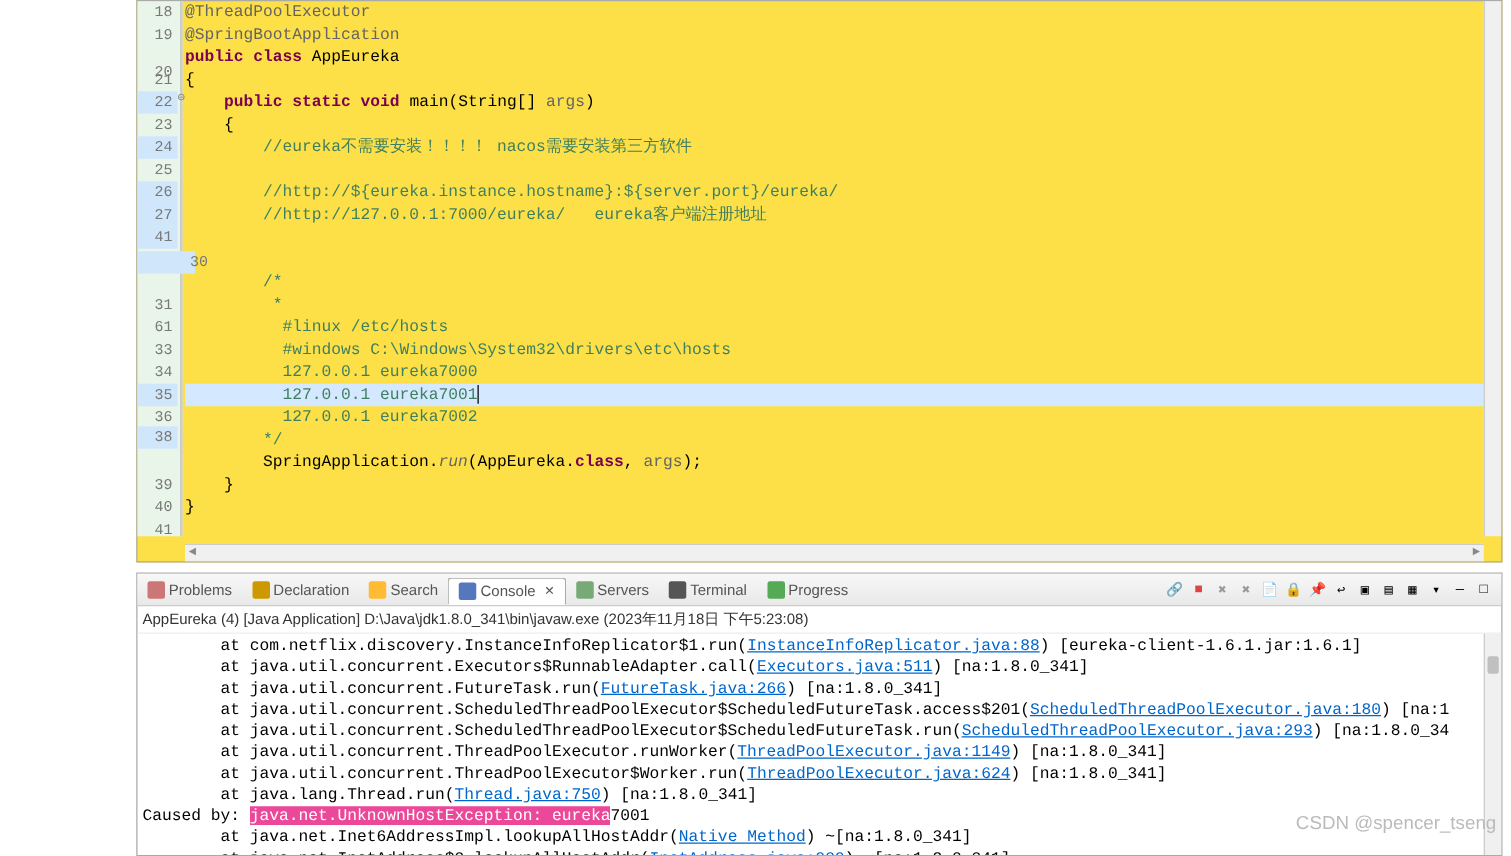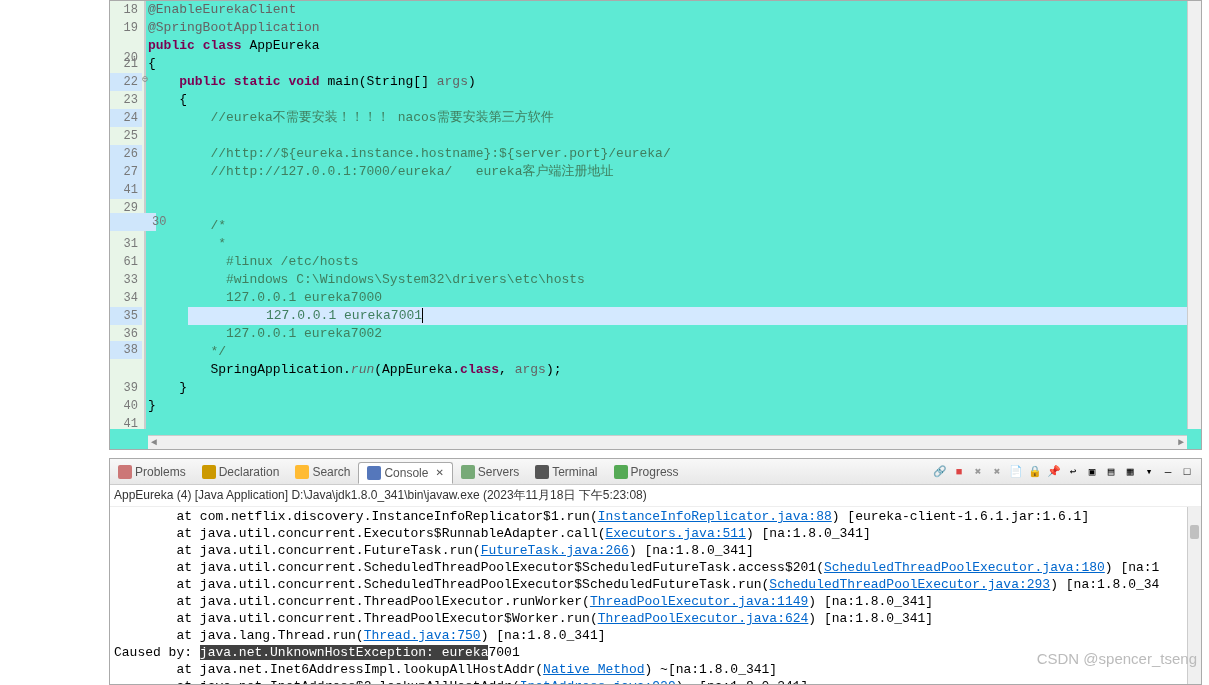--- a/index.html
+++ b/index.html
@@ -1,44 +1,44 @@
 <!DOCTYPE html>
 <html><head>
 <meta charset="utf-8">
 <style>
 * { margin: 0; padding: 0; box-sizing: border-box; }
 body { font-family: Consolas, 'Courier New', monospace; font-size: 13px; background: #fff; overflow: hidden; width: 1209px; height: 685px; }
-.editor-pane { position: absolute; top: 0; left: 109px; right: 7px; height: 450px; background: #5eead4; border: 1px solid #aaa; }
+.editor-pane { position: absolute; top: 0; left: 109px; right: 7px; height: 450px; background: #fde047; border: 1px solid #aaa; }
 .gutter { position: absolute; top: 0; left: 0; width: 36px; height: 428px; background: #e8f5e8; border-right: 2px solid #ccc; }
 .lineno { position: absolute; left: 0; width: 32px; text-align: right; color: #787878; font-size: 12px; height: 18px; line-height: 18px; padding-right: 4px; }
 .lineno.marked { background: #cfe6fb; }
 .fold-marker { position: absolute; left: 32px; font-size: 10px; color: #888; }
 .code-area { position: absolute; top: 0; left: 38px; right: 14px; height: 428px; overflow: hidden; }
 .code-line { height: 18px; line-height: 18px; white-space: pre; color: #000; }
-.code-line.highlighted { background: #d4e9ff; margin-left: 40px; }
+.code-line.highlighted { background: #d4e9ff; }
 .kw { color: #7b0052; font-weight: bold; }
 .cmt { color: #3f7f5f; }
 .type { color: #000; }
 .annot { color: #646464; }
 .cursor { border-right: 1px solid #000; }
 .hscroll { position: absolute; bottom: 0; left: 38px; right: 14px; height: 14px; background: #f0f0f0; border-top: 1px solid #ccc; display: flex; justify-content: space-between; align-items: center; }
 .hscroll span { color: #888; font-size: 10px; padding: 0 3px; }
 .vscroll { position: absolute; top: 0; right: 0; width: 14px; height: 428px; background: #f0f0f0; border-left: 1px solid #ccc; }
 .bottom-pane { position: absolute; top: 458px; left: 109px; right: 7px; bottom: 0; border: 1px solid #aaa; background: #fff; }
 .tab-bar { height: 26px; background: linear-gradient(#f8f8f8, #e8e8e8); border-bottom: 1px solid #ccc; display: flex; align-items: center; }
 .tab { padding: 3px 8px; font-family: 'Segoe UI', Tahoma, sans-serif; font-size: 12px; color: #555; display: flex; align-items: center; gap: 3px; cursor: pointer; }
 .tab.active { background: #fff; border: 1px solid #aaa; border-bottom: 1px solid #fff; position: relative; top: 1px; border-radius: 3px 3px 0 0; }
 .tab-icon { width: 14px; height: 14px; display: inline-block; }
 .toolbar-right { margin-left: auto; display: flex; gap: 3px; padding-right: 6px; }
 .tool-btn { width: 16px; height: 16px; display: inline-flex; align-items: center; justify-content: center; cursor: pointer; font-size: 11px; }
 .console-header { padding: 2px 4px; font-family: 'Segoe UI', Tahoma, sans-serif; font-size: 12px; color: #333; border-bottom: 1px solid #eee; }
 .console-body { position: absolute; top: 48px; left: 0; right: 14px; bottom: 0; overflow: hidden; font-size: 13px; line-height: 17px; white-space: pre; padding: 1px 4px; }
 .console-line { white-space: pre; }
 .link { color: #0066cc; text-decoration: underline; }
-.sel { background: #404040; color: #fff; }
+.sel { background: #ec4899; color: #fff; }
 .console-vscroll { position: absolute; top: 48px; right: 0; width: 14px; bottom: 0; background: #f0f0f0; border-left: 1px solid #ccc; }
 .console-vscroll .thumb { position: absolute; left: 2px; right: 2px; top: 18px; height: 14px; background: #c0c0c0; border-radius: 2px; }
 .watermark { position: absolute; right: 12px; bottom: 18px; color: #bbb; font-family: 'Segoe UI', sans-serif; font-size: 15px; pointer-events: none; }
 </style>
 </head>
 <body>
 
 <div class="editor-pane">
   <div class="gutter" id="gutter">
       <div class="lineno" style="top: 0px;">18</div>
@@ -47,35 +47,35 @@
       <div class="lineno" style="top: 54px;">21</div>
       <div class="lineno marked" style="top: 72px;">22</div>
       <div class="fold-marker" style="top: 72px;">⊖</div>
       <div class="lineno" style="top: 90px;">23</div>
       <div class="lineno marked" style="top: 108px; padding-left: 10px;">24</div>
       <div class="lineno" style="top: 126px;">25</div>
       <div class="lineno marked" style="top: 144px;">26</div>
       <div class="lineno marked" style="top: 162px;">27</div>
       <div class="lineno marked" style="top: 180px;">41</div>
       <div class="lineno" style="top: 198px;">29</div>
-      <div class="lineno marked" style="top: 212px; padding-left: 42px;">30</div>
+      <div class="lineno marked" style="top: 200px; padding-left: 42px;">30</div>
       <div class="lineno" style="top: 234px;">31</div>
       <div class="lineno" style="top: 252px;">61</div>
       <div class="lineno" style="top: 270px;">33</div>
       <div class="lineno" style="top: 288px;">34</div>
       <div class="lineno marked" style="top: 306px;">35</div>
       <div class="lineno" style="top: 324px;">36</div>
       <div class="lineno" style="top: 342px;">31</div>
       <div class="lineno marked" style="top: 340px;">38</div>
       <div class="lineno" style="top: 378px;">39</div>
       <div class="lineno" style="top: 396px;">40</div>
       <div class="lineno" style="top: 414px;">41</div>
     </div>
   <div class="code-area" id="code">
-      <div class="code-line"><span class="annot">@EnableEurekaClient</span></div>
+      <div class="code-line"><span class="annot">@ThreadPoolExecutor</span></div>
       <div class="code-line"><span class="annot">@SpringBootApplication</span></div>
       <div class="code-line"><span class="kw">public</span><span> </span><span class="kw">class</span><span> </span><span class="type">AppEureka</span></div>
       <div class="code-line"><span>{</span></div>
       <div class="code-line"><span>    </span><span class="kw">public</span><span> </span><span class="kw">static</span><span> </span><span class="kw">void</span><span> </span><span>main</span><span>(String[] </span><span class="annot">args</span><span>)</span></div>
       <div class="code-line"><span>    {</span></div>
       <div class="code-line"><span>        </span><span class="cmt">//eureka不需要安装！！！！ nacos需要安装第三方软件</span></div>
       <div class="code-line"></div>
       <div class="code-line"><span>        </span><span class="cmt">//http://${eureka.instance.hostname}:${server.port}/eureka/</span></div>
       <div class="code-line"><span>        </span><span class="cmt">//http://127.0.0.1:7000/eureka/   eureka客户端注册地址</span></div>
       <div class="code-line"><span>        </span></div>

